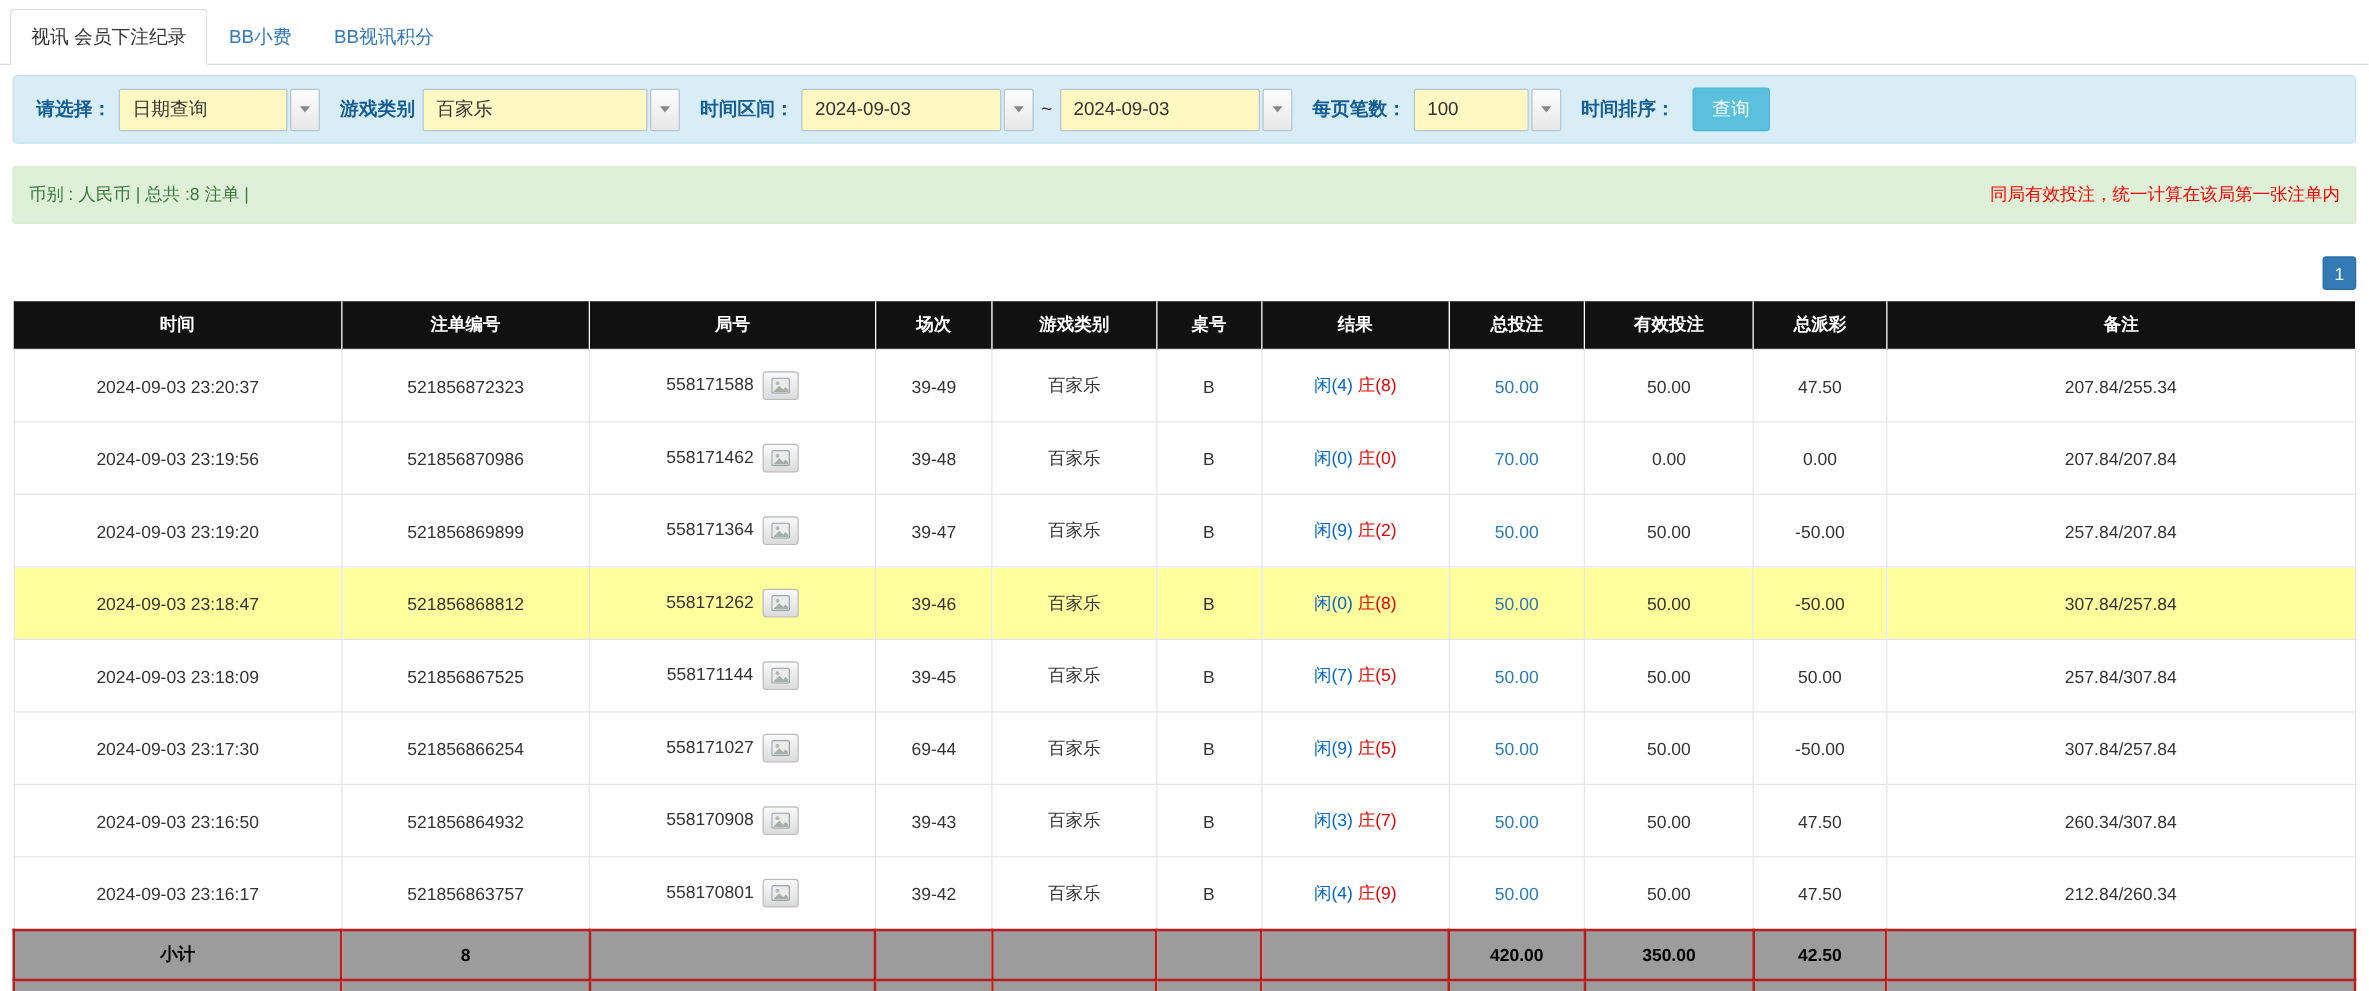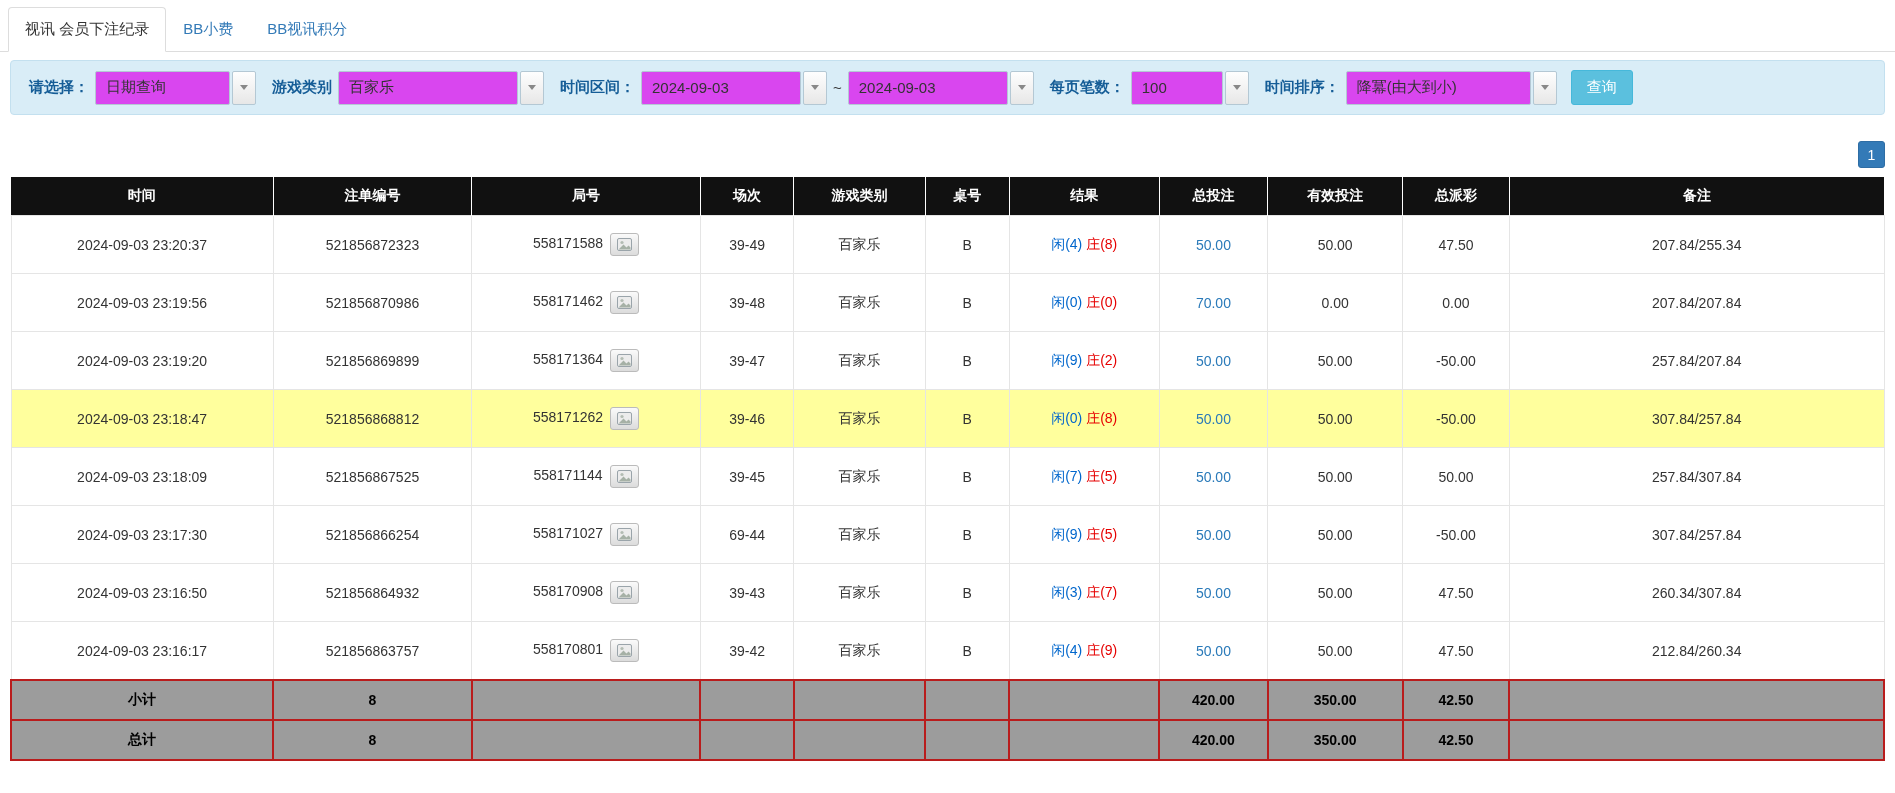--- a/index.html
+++ b/index.html
@@ -15,21 +15,21 @@
   .tab { padding: 12px 16px; font-size: 15px; color: #337ab7; cursor: pointer; margin-bottom: -1px; border: 1px solid transparent; border-radius: 4px 4px 0 0; white-space: nowrap; }
   .tab.active { color: #333; background: #fff; border-color: #ddd; border-bottom-color: #fff; }
 
   .content { padding: 0 10px; }
 
   
   .filter-bar { margin-top: 8px; background: #d9edf7; border: 1px solid #c3e0ef; border-radius: 4px; padding: 9px 10px; display: flex; align-items: center; gap: 6px; }
   .flabel { color: #155d97; font-weight: bold; font-size: 15px; white-space: nowrap; margin-left: 10px; }
   .flabel:first-child { margin-left: 8px; }
   .combo { display: inline-flex; align-items: stretch; gap: 2px; height: 34px; }
-  .combo-text { background: #d946ef; border: 1px solid #b4c8d4; display: inline-flex; align-items: center; padding: 0 10px; font-size: 15px; color: #333; border-radius: 2px; white-space: nowrap; overflow: hidden; }
+  .combo-text { background: #fef9c3; border: 1px solid #b4c8d4; display: inline-flex; align-items: center; padding: 0 10px; font-size: 15px; color: #333; border-radius: 2px; white-space: nowrap; overflow: hidden; }
   .combo-arrow { width: 24px; background: linear-gradient(#fefefe, #e7e7e7); border: 1px solid #b4c8d4; border-radius: 2px; display: inline-flex; align-items: center; justify-content: center; cursor: pointer; }
   .caret { width: 0; height: 0; border-left: 4px solid transparent; border-right: 4px solid transparent; border-top: 5px solid #888; }
   .w135 { width: 135px; } .w180 { width: 180px; } .w160 { width: 160px; } .w95 { width: 92px; } .w185 { width: 185px; }
   .tilde { font-size: 15px; color: #333; }
   .search-btn { margin-left: 8px; background: #5bc0de; border: 1px solid #46b8da; color: #fff; font-size: 15px; padding: 7px 15px; border-radius: 3px; cursor: pointer; }
 
   
   .summary-bar { margin-top: 18px; background: #dff0d8; border: 1px solid #d6e9c6; border-radius: 2px; padding: 13px 12px; display: flex; justify-content: space-between; align-items: center; font-size: 14px; }
   .summary-left { color: #3c763d; }
   .summary-right { color: #ff0000; }
@@ -96,30 +96,28 @@
 
     <span class="flabel">每页笔数：</span>
     <span class="combo">
       <span class="combo-text w95">100</span>
       <span class="combo-arrow">
           <span class="caret"></span>
         </span>
     </span>
 
     <span class="flabel">时间排序：</span>
-    <span class="combo">
-      <span class="combo-text w185">降冪(由大到小)</span>
-      <span class="combo-arrow">
-          <span class="caret"></span>
-        </span>
-    </span>
 
     <button type="button" class="search-btn">查询</button>
   </div>
 
+  <div class="summary-bar">
+    <span class="summary-left">币别 : 人民币 | 总共 :8 注单 |</span>
+    <span class="summary-right">同局有效投注，统一计算在该局第一张注单内</span>
+  </div>
 
   <div class="pagination-row">
     <button type="button" class="page-btn">1</button>
   </div>
 
   <table class="records">
     <colgroup>
       <col style="width:14%">
         <col style="width:10.6%">
         <col style="width:12.2%">

